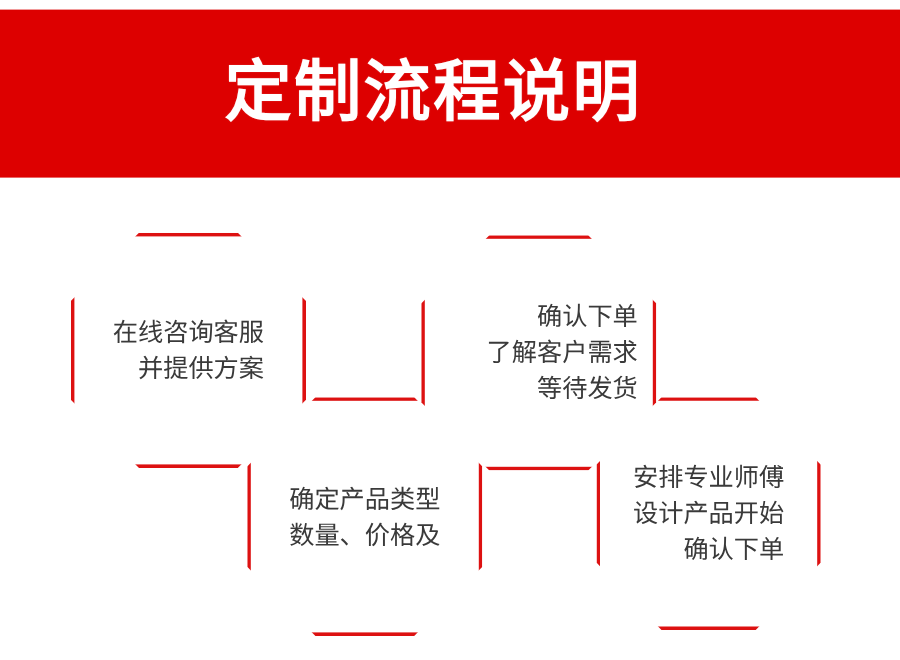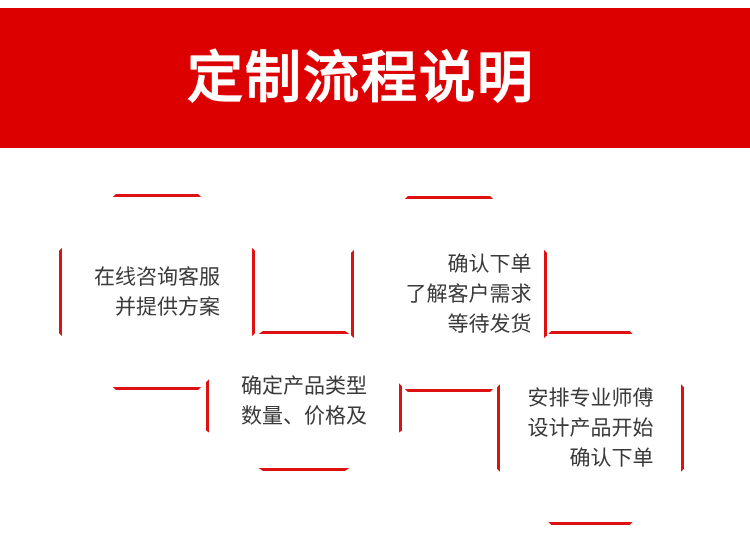--- a/index.html
+++ b/index.html
@@ -96,21 +96,21 @@
     text-align: right;
     white-space: nowrap;
   }
   .step-line {
     display: block;
   }
 
   
   .step-1 { left: 59px;  top: 46px;  width: 196px; height: 196px; z-index: 4; }
   .step-2 { left: 351px; top: 48px;  width: 196px; height: 196px; z-index: 3; padding-left: 39px; }
-  .step-3 { left: 206px; top: 183px; width: 196px; height: 140px; z-index: 2; }
+  .step-3 { left: 206px; top: 183px; width: 196px; height: 199px; z-index: 2; }
   .step-4 { left: 497px; top: 183px; width: 187px; height: 194px; z-index: 1; border-radius: 18px; }
 </style>
 </head>
 <body>
 
 <div id="page">
 
   <div class="banner">
     <div class="banner-title">定制流程说明</div>
   </div>

